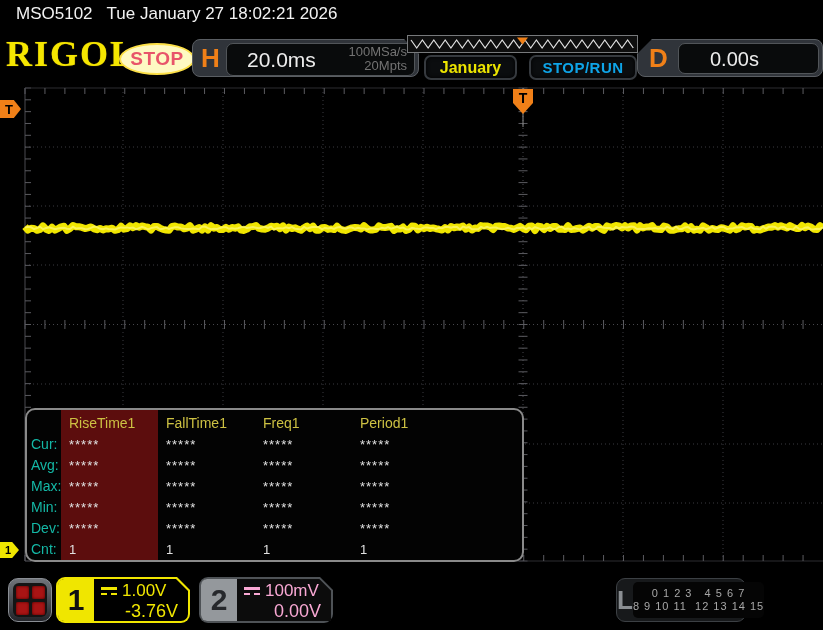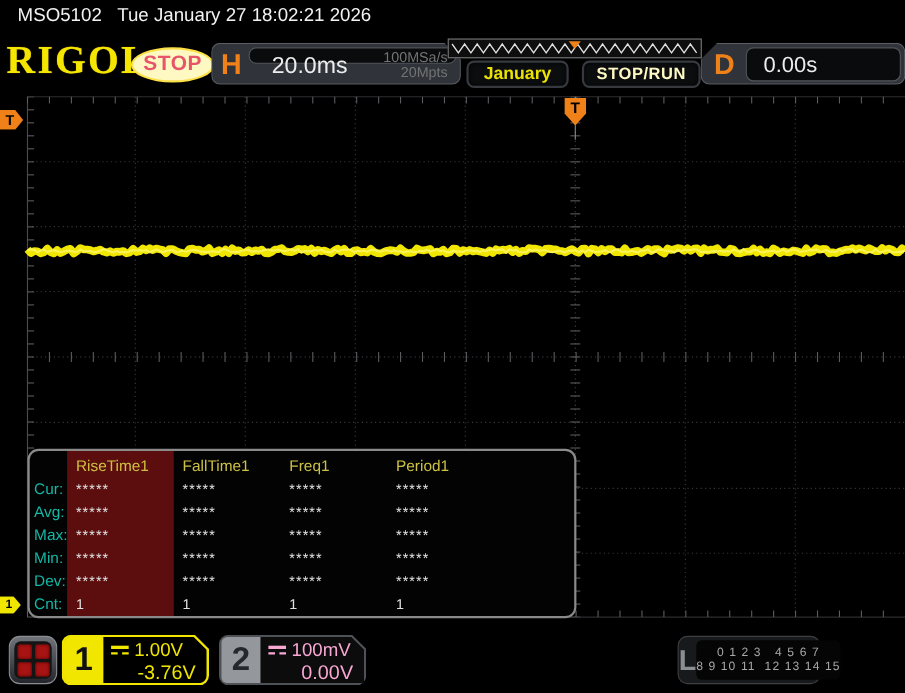--- a/index.html
+++ b/index.html
@@ -18,41 +18,41 @@
   #stop-badge{left:119px;top:43px;width:76px;height:32px;border-radius:50%;
         background:#fef9c3;border:2px solid #fde047;box-sizing:border-box;
         display:flex;align-items:center;justify-content:center;
         color:#e8546a;font-weight:bold;font-size:19px;letter-spacing:.5px;}
 
   .hdr-panel{background:#30343a;border:1px solid #5a5e63;box-sizing:border-box;
              border-radius:8px;}
   #h-panel{left:192px;top:39px;width:227px;height:38px;
            clip-path:polygon(0 0,calc(100% - 15px) 0,100% 15px,100% 100%,0 100%);}
   #h-label{left:8px;top:4px;color:#f08018;font-weight:bold;font-size:26px;line-height:28px;}
-  #h-box{left:33px;top:3px;width:189px;height:15px;background:#090b0c;
+  #h-box{left:33px;top:3px;width:189px;height:33px;background:#090b0c;
          border:1px solid #515559;border-radius:7px;box-sizing:border-box;}
   #timebase{left:20px;top:4px;font-size:21px;color:#ededed;}
   #acq-info{right:7px;top:1px;text-align:right;color:#737373;font-size:13px;line-height:14px;}
 
   #preview-strip{left:407px;top:35px;width:231px;height:18px;background:#0e0e0e;
                  border:1px solid #77797b;box-sizing:border-box;}
 
   .hdr-btn{background:#0b0d0f;border:2px solid #363a3f;border-radius:7px;box-sizing:border-box;
            display:flex;align-items:center;justify-content:center;font-weight:bold;
            box-shadow:inset 0 0 4px #000;}
   #measure-btn{left:424px;top:55px;width:93px;height:25px;color:#ece400;font-size:16px;}
-  #stoprun-btn{left:529px;top:55px;width:108px;height:25px;color:#fef9c3;font-size:15px;
+  #stoprun-btn{left:529px;top:55px;width:108px;height:25px;color:#0ea5e9;font-size:15px;
                letter-spacing:.5px;}
 
   #d-panel{left:637px;top:39px;width:186px;height:38px;
            clip-path:polygon(15px 0,100% 0,100% 100%,0 100%,0 15px);}
   #d-label{left:11px;top:4px;color:#f08018;font-weight:bold;font-size:26px;line-height:28px;}
   #d-box{left:40px;top:3px;width:141px;height:31px;background:#090b0c;
          border:1px solid #515559;border-radius:7px;box-sizing:border-box;}
-  #delay-value{left:15px;top:4px;font-size:20px;color:#ededed;}
+  #delay-value{left:31px;top:4px;font-size:20px;color:#ededed;}
 
   
   #graticule-svg{left:0;top:0;}
   .marker{display:flex;align-items:center;color:#000;font-weight:bold;}
   #trig-level-marker{left:0;top:100px;width:21px;height:18px;background:#f08018;
       clip-path:polygon(0 0,66% 0,100% 50%,66% 100%,0 100%);
       font-size:13px;padding-left:5px;box-sizing:border-box;}
   #ch1-offset-marker{left:0;top:542px;width:19px;height:16px;background:#f0e600;
       clip-path:polygon(0 0,64% 0,100% 50%,64% 100%,0 100%);
       font-size:11px;padding-left:5px;box-sizing:border-box;}

